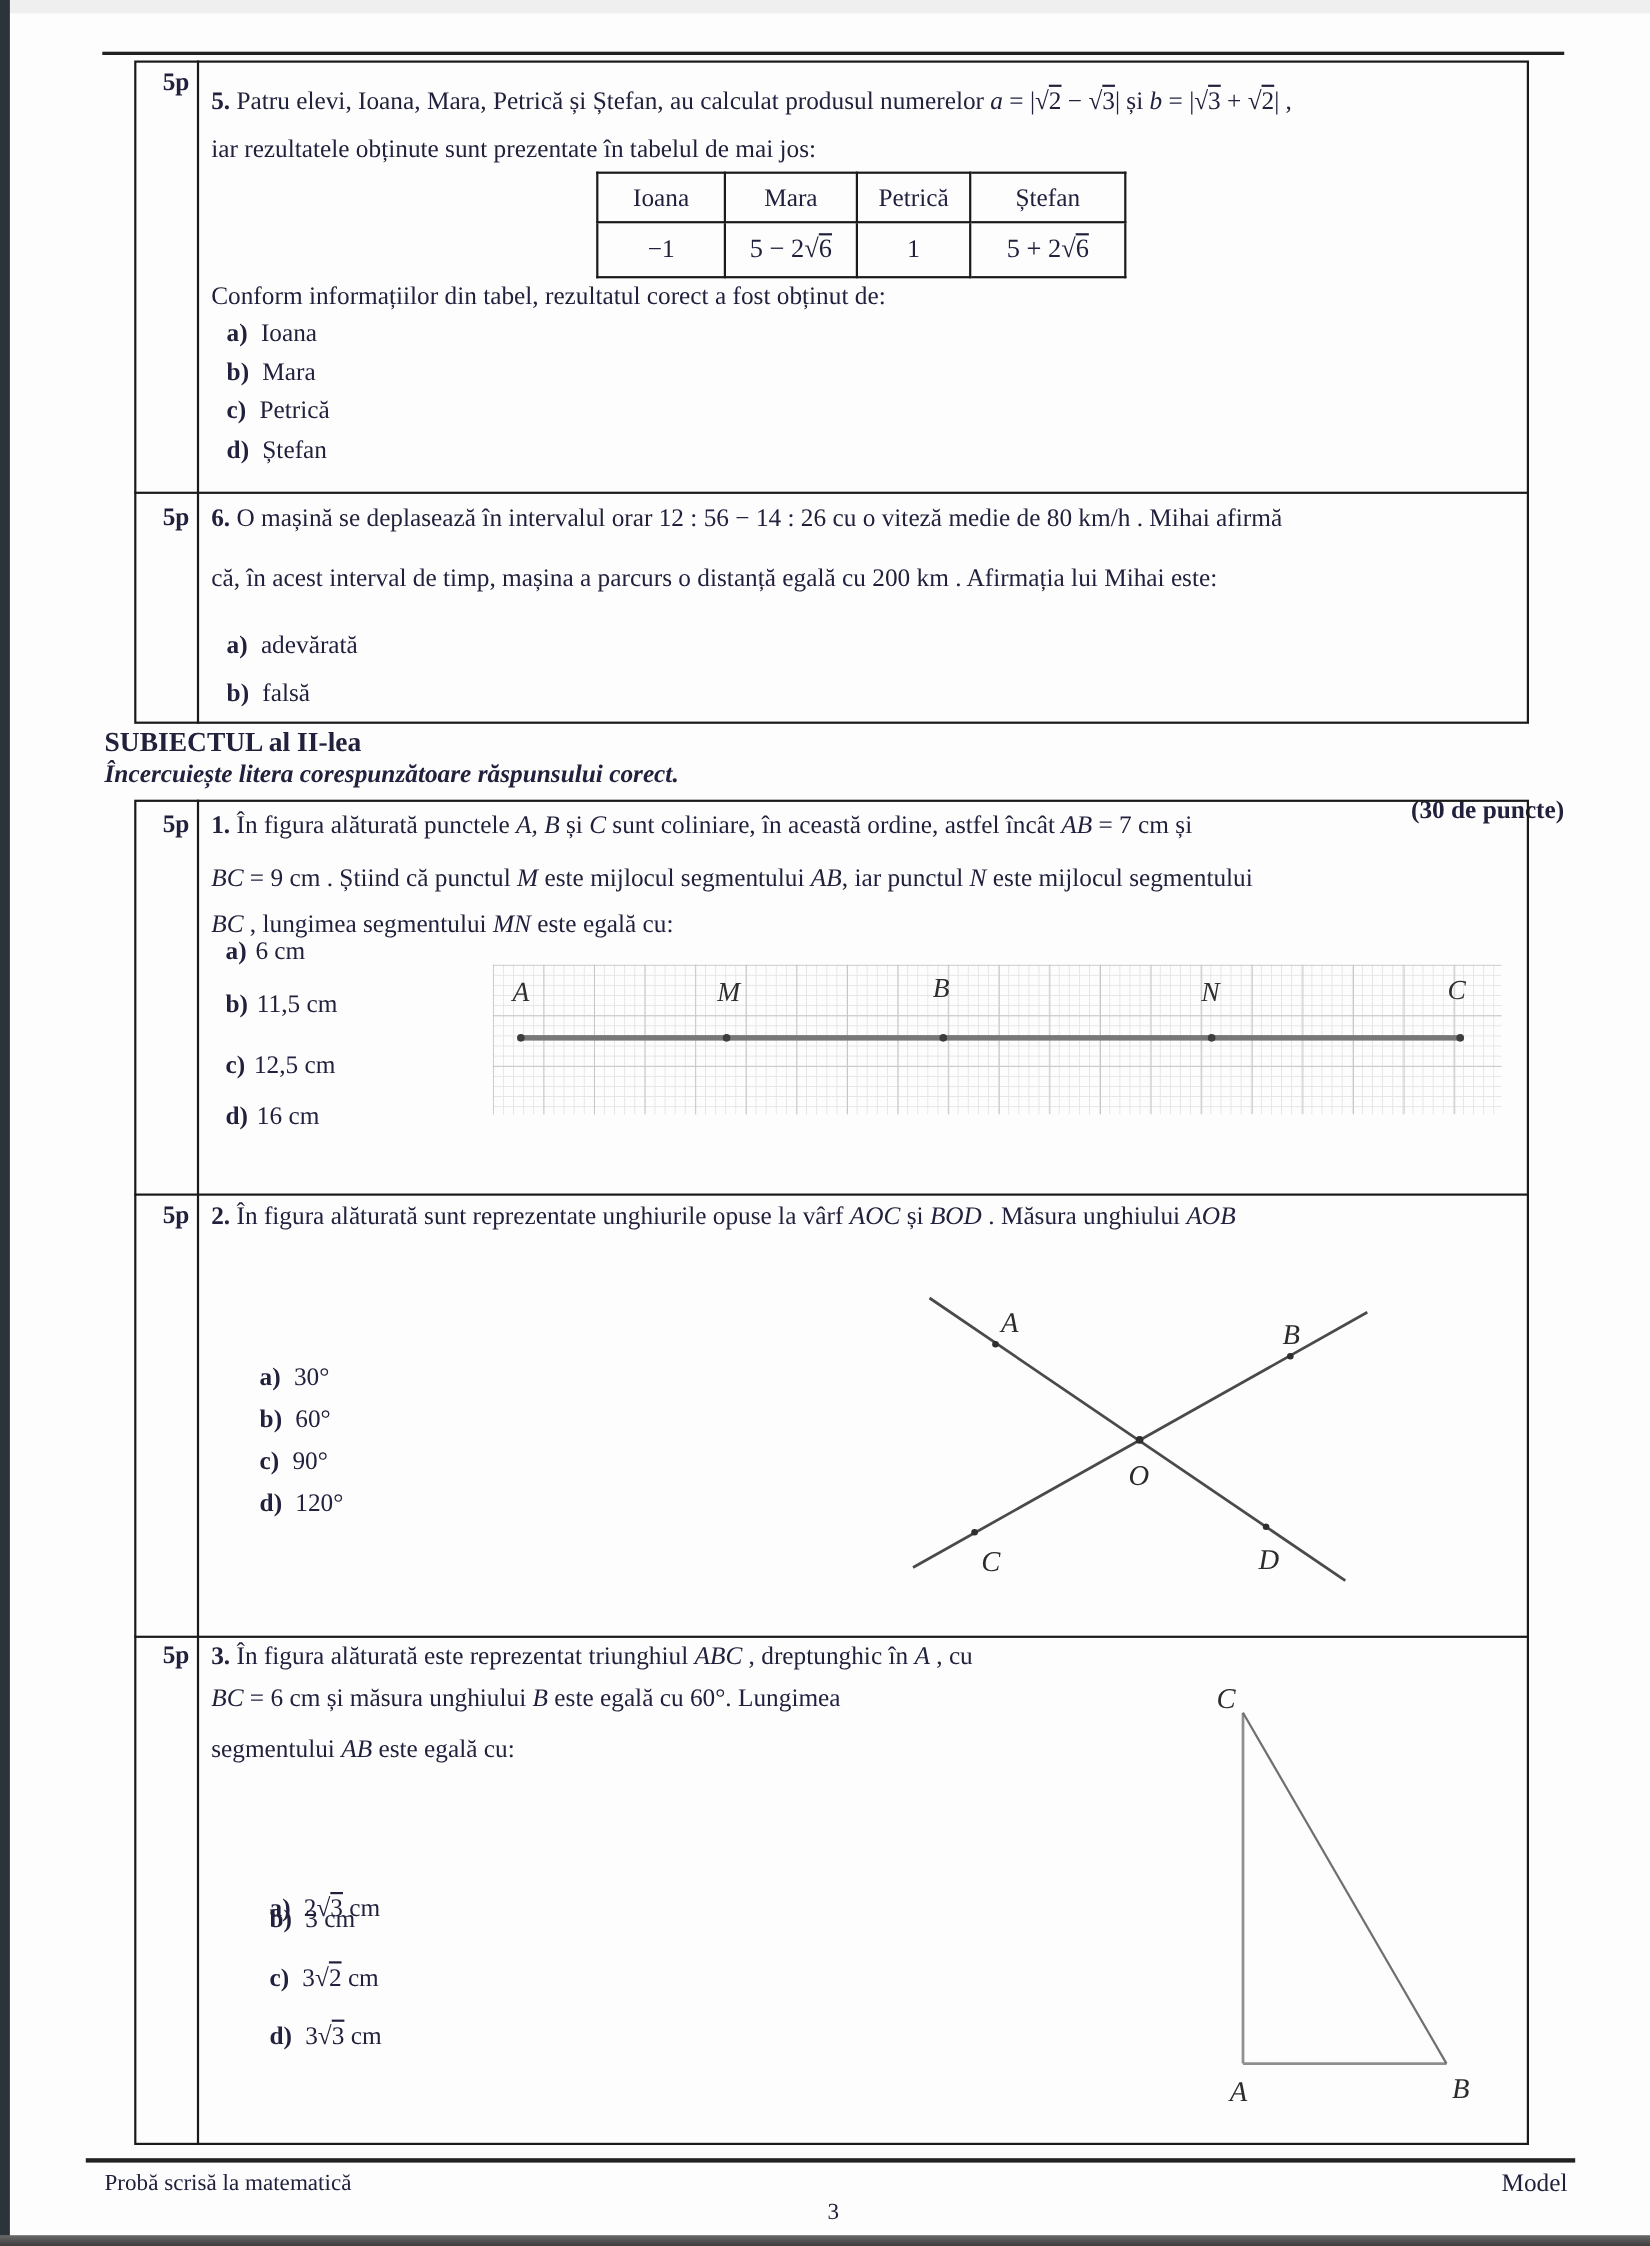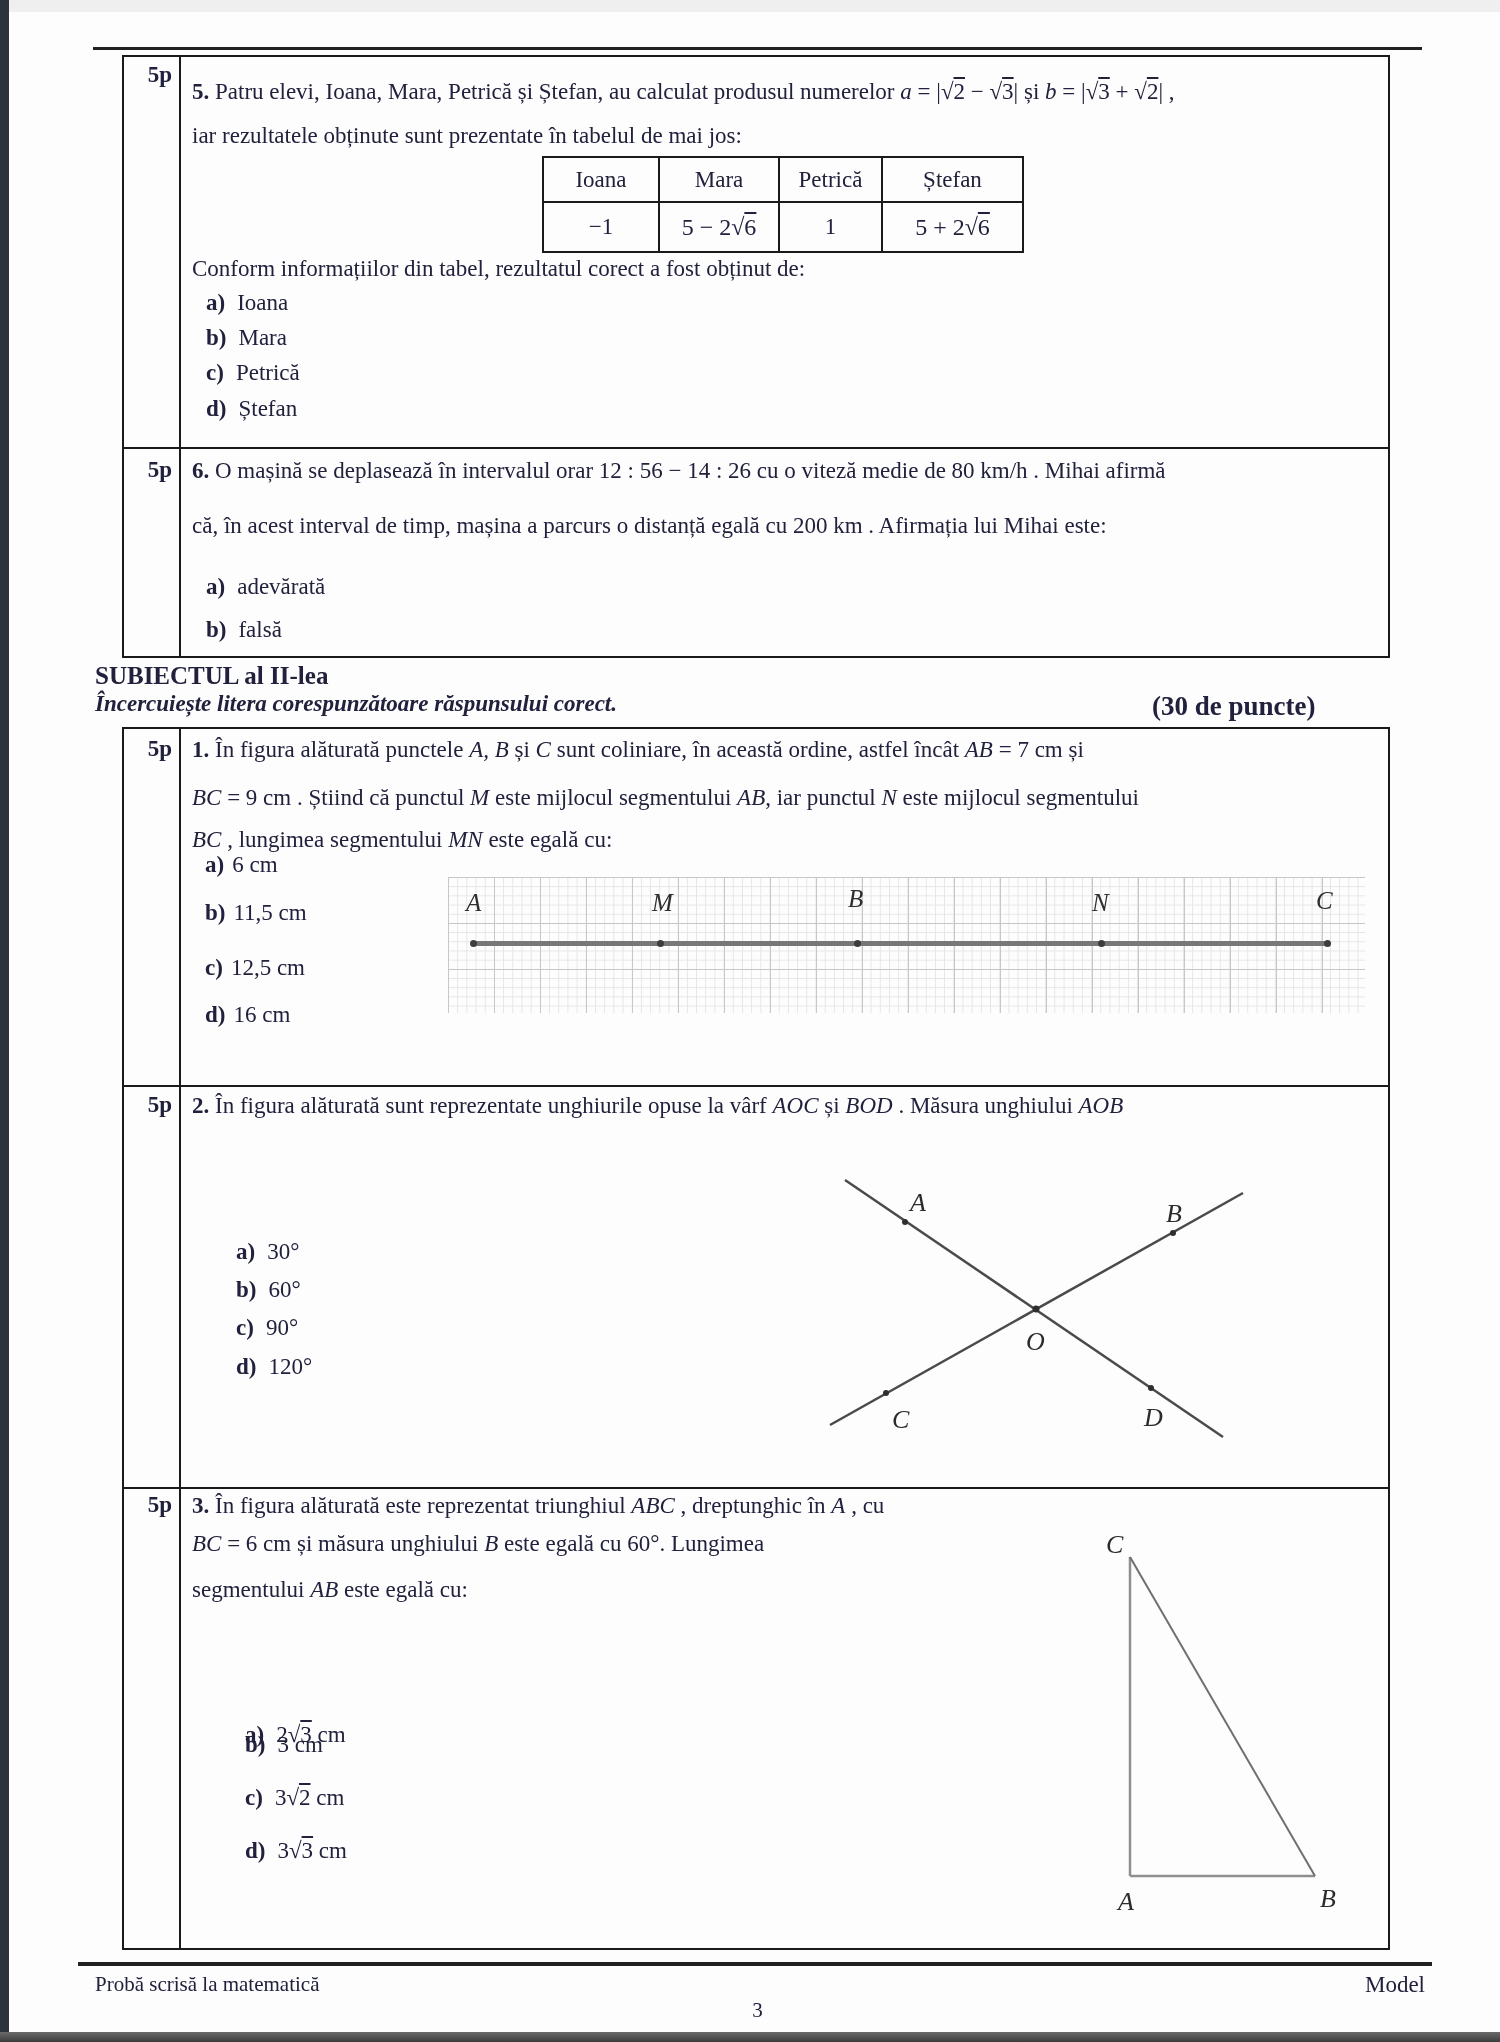--- a/index.html
+++ b/index.html
@@ -88,21 +88,21 @@
   <div class="abs" style="left:206px;top:396px;"><span class="opt-label">d)</span>&nbsp;&nbsp;&nbsp;<span class="opt-text">Ștefan</span></div>
 
   <div class="abs pts" style="left:122px;top:457px;">5p</div>
   <div class="abs qtext" style="left:192px;top:457px;"><b>6.</b>&nbsp;<span class="fmt">O mașină se deplasează în intervalul orar 12 : 56 − 14 : 26 cu o viteză medie de 80 km/h . Mihai afirmă</span></div>
   <div class="abs qtext" style="left:192px;top:512px;">că, în acest interval de timp, mașina a parcurs o distanță egală cu 200 km . Afirmația lui Mihai este:</div>
   <div class="abs" style="left:206px;top:574px;"><span class="opt-label">a)</span>&nbsp;&nbsp;&nbsp;<span class="opt-text">adevărată</span></div>
   <div class="abs" style="left:206px;top:617px;"><span class="opt-label">b)</span>&nbsp;&nbsp;&nbsp;<span class="opt-text">falsă</span></div>
 
   <div class="abs bold" style="left:95px;top:662px;font-size:25px;">SUBIECTUL al II-lea</div>
   <div class="abs bold ital" style="left:95px;top:691px;font-size:23px;">Încercuiește litera corespunzătoare răspunsului corect.</div>
-  <div class="abs bold" style="left:1152px;top:691px;width:270px;text-align:left;font-size:27px;">(30 de puncte)</div>
+  <div class="abs bold" style="left:1152px;top:724px;width:270px;text-align:right;font-size:23px;">(30 de puncte)</div>
 
   <div class="qframe" style="left:122px;top:727px;width:1268px;height:1223px;"></div>
   <div class="vdiv" style="left:179px;top:727px;height:1223px;"></div>
   <div class="hdiv" style="left:122px;top:1085px;width:1268px;"></div>
   <div class="hdiv" style="left:122px;top:1487px;width:1268px;"></div>
 
   <div class="abs pts" style="left:122px;top:736px;">5p</div>
   <div class="abs qtext" style="left:192px;top:736px;"><b>1.</b>&nbsp;<span class="fmt">În figura alăturată punctele  <i>A, B</i>  și  <i>C</i>  sunt coliniare, în această ordine, astfel încât  <i>AB</i> = 7 cm  și</span></div>
   <div class="abs qtext fmt" style="left:192px;top:784px;"><i>BC</i> = 9 cm . Știind că  punctul  <i>M</i>  este mijlocul segmentului  <i>AB</i>,  iar punctul  <i>N</i>  este mijlocul segmentului</div>
   <div class="abs qtext fmt" style="left:192px;top:826px;"><i>BC</i> , lungimea segmentului  <i>MN</i>  este egală cu:</div>

